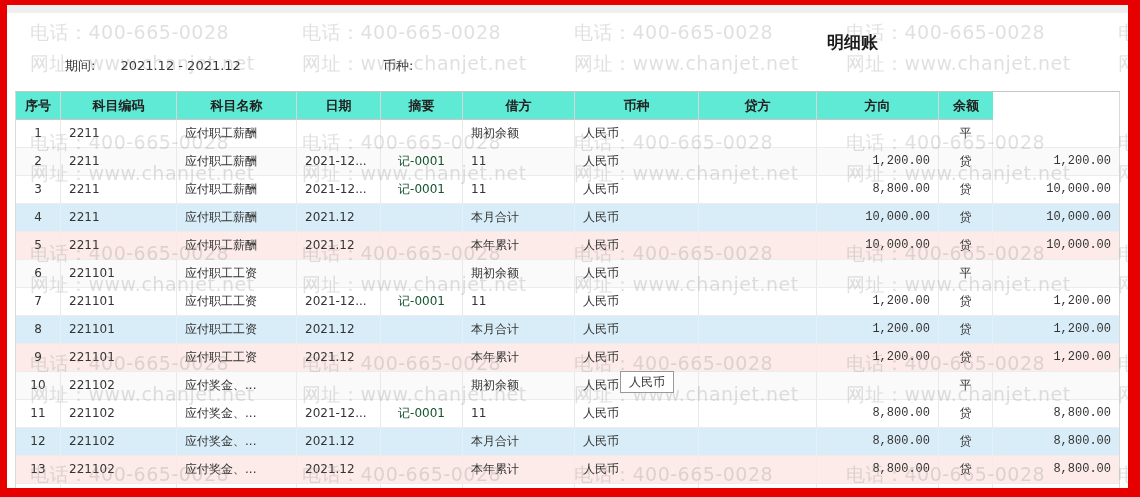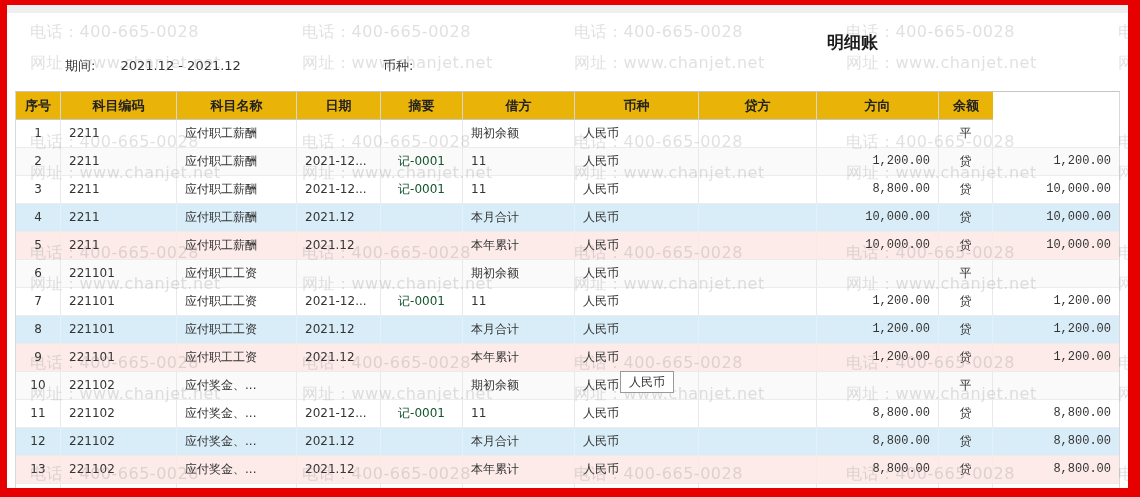--- a/index.html
+++ b/index.html
@@ -15,34 +15,34 @@
   
   .ledger{position:absolute;left:8px;top:86px;width:1103px;
           border-left:1px solid #d9d9d9;border-right:1px solid #d9d9d9;border-top:1px solid #c6c6c6;
           box-sizing:content-box;}
   .trow{display:grid;grid-template-columns:45px 116px 120px 84px 82px 112px 124px 118px 122px 54px 126px;
         height:28px;box-sizing:border-box;}
   .cell{box-sizing:border-box;height:28px;line-height:27px;font-size:12px;color:#333;
         border-right:1px solid #e9e9e9;border-bottom:1px solid #ececec;
         overflow:hidden;white-space:nowrap;padding:0 8px;}
   .cell:last-child{border-right:none;}
-  .thead .cell{background:#eab308;font-size:13px;font-weight:bold;color:#222;text-align:center;
+  .thead .cell{background:#5eead4;font-size:13px;font-weight:bold;color:#222;text-align:center;
                border-right:1px solid #d6d6d6;border-bottom:1px solid #c6c6c6;padding:0 2px;}
   .thead .cell:last-child{border-right:none;}
   .c-seq,.c-voucher,.c-direction{text-align:center;}
   .c-debit,.c-credit,.c-balance{text-align:right;font-family:Liberation Mono, monospace;}
   .c-voucher{color:#14532d;}
   .r-normal .cell{background:#ffffff;}
   .r-alt .cell{background:#fafafa;}
   .r-month .cell{background:#d9edf8;border-right-color:#e4f1f8;}
   .r-year  .cell{background:#fcebe9;border-right-color:#f7e9e8;}
   
   .wm-layer{position:absolute;left:0;top:0;width:100%;height:100%;pointer-events:none;z-index:30;}
   .wm-block{position:absolute;white-space:nowrap;color:rgba(125,125,125,0.24);
-            font-size:16px;letter-spacing:0.5px;line-height:20px;}
+            font-size:19px;letter-spacing:0.5px;line-height:20px;}
   .wm-block .l2{margin-top:11px;}
   
   .tooltip{position:absolute;left:613px;top:366px;z-index:40;background:#fff;
            border:1px solid #9a9a9a;padding:1px 8px;font-size:12px;color:#333;line-height:18px;}
 </style>
 </head>
 <body>
 
 <div class="frame">
 

